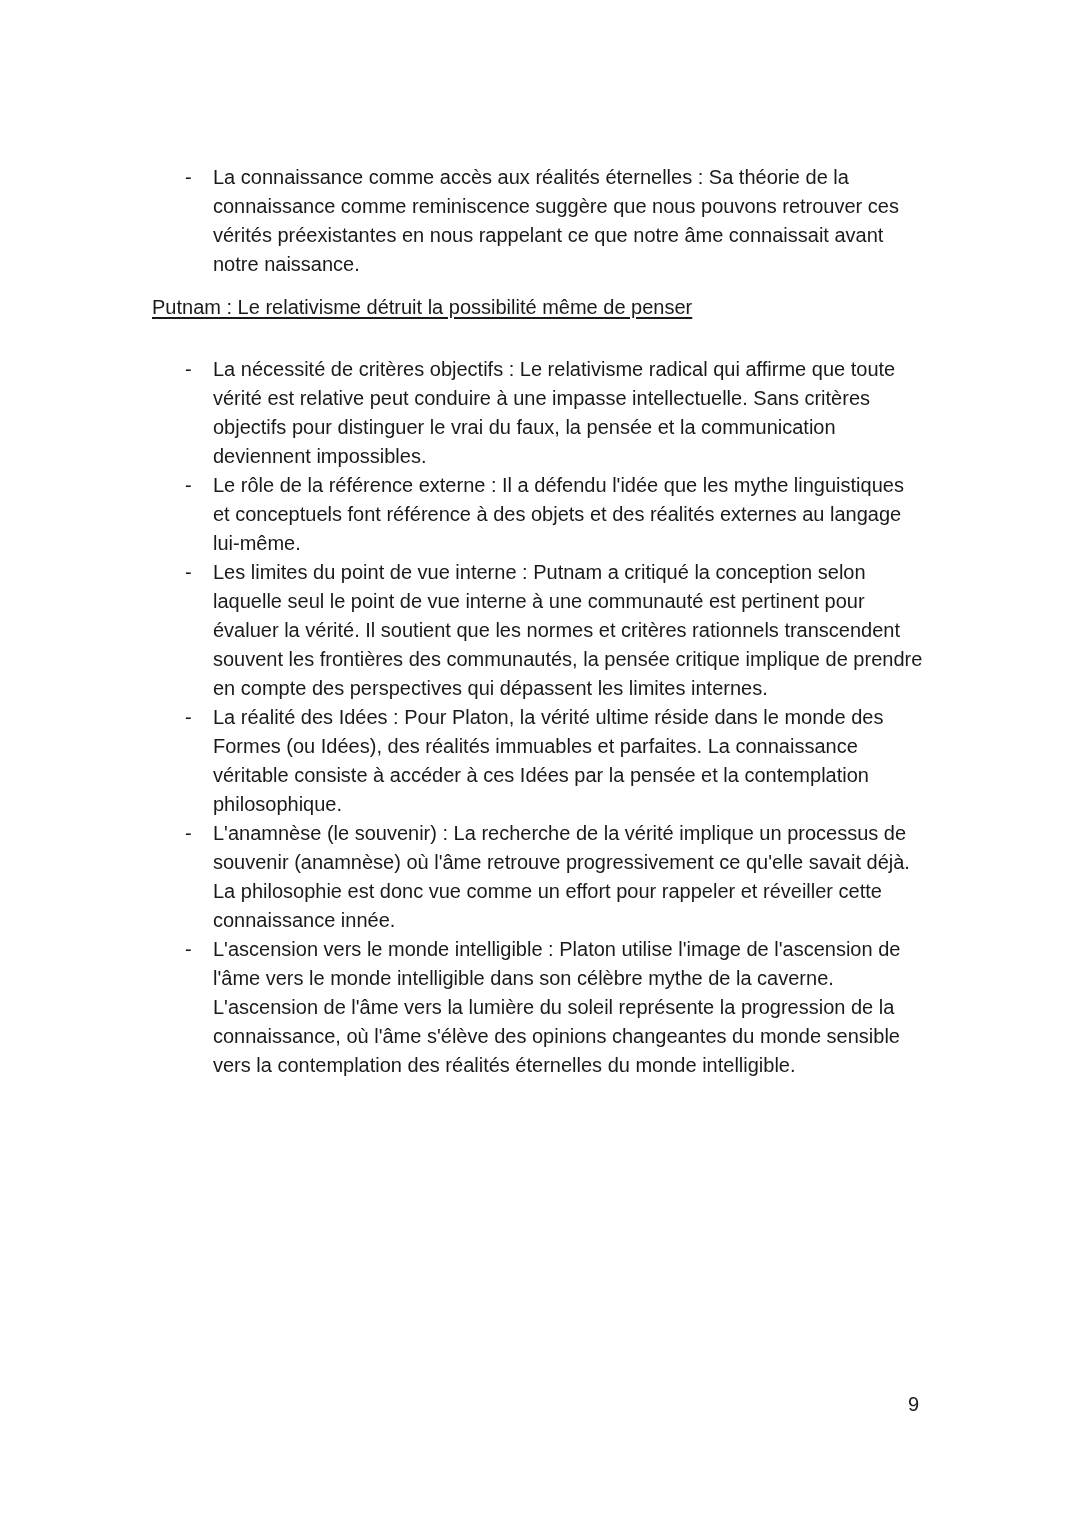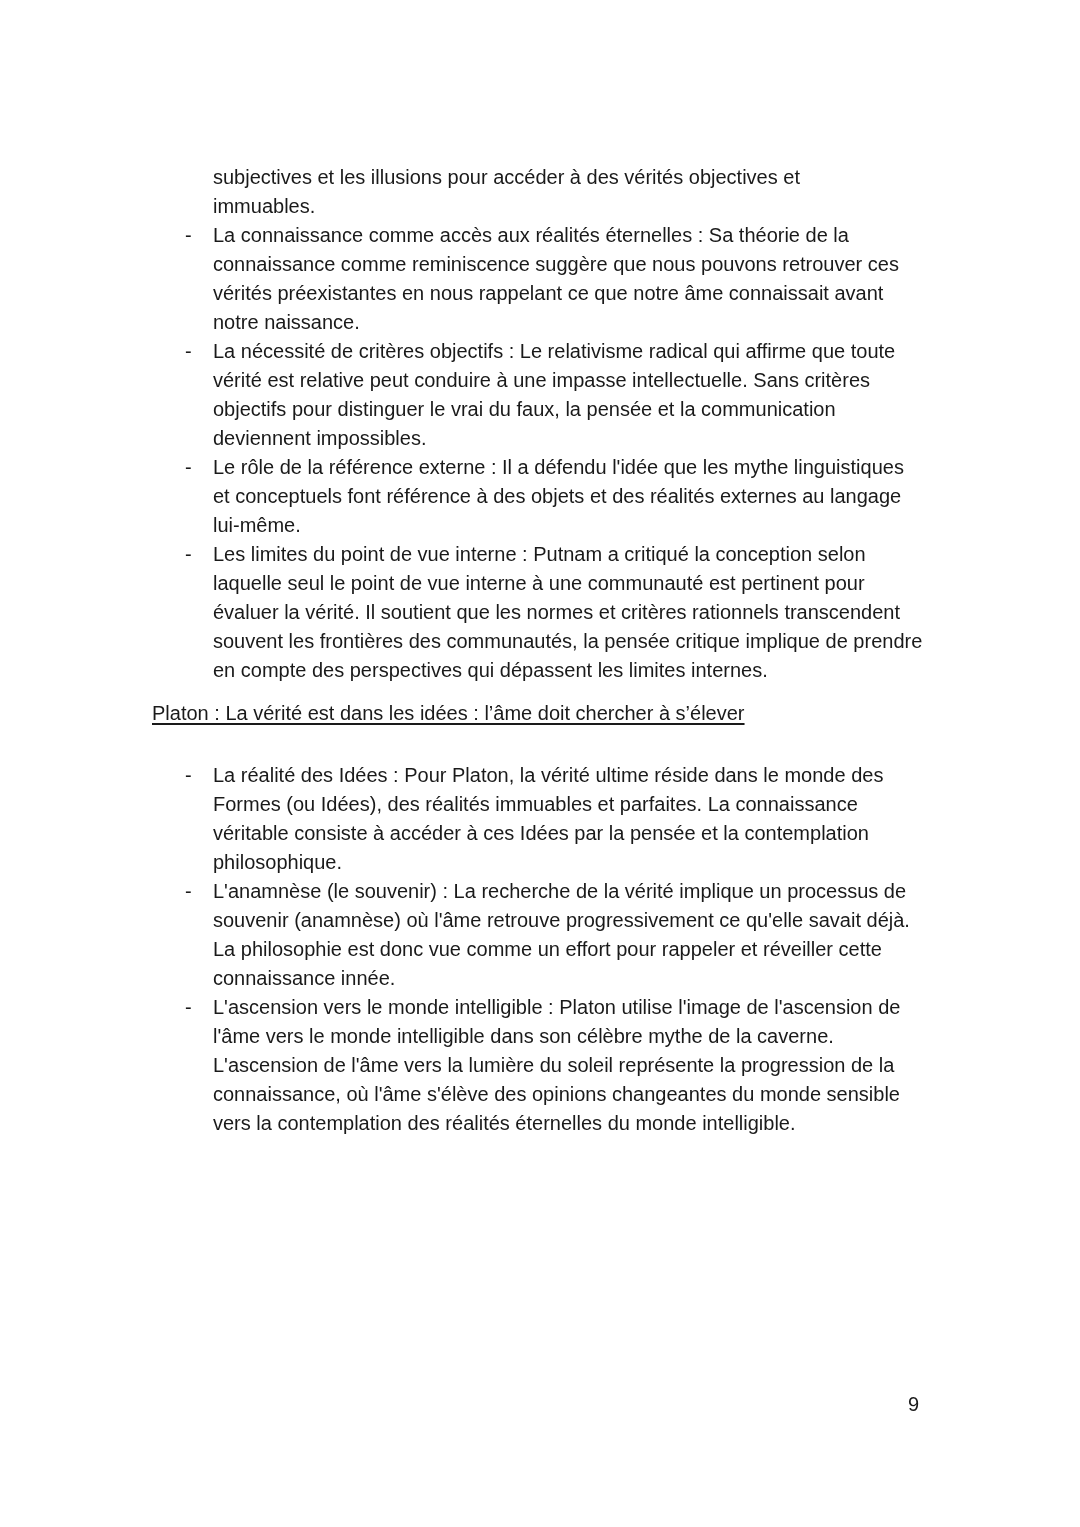--- a/index.html
+++ b/index.html
@@ -51,49 +51,45 @@
     top: 1390px;
     left: 908px;
   }
 </style>
 </head>
 <body>
 
 <div class="page">
   <div class="content">
 
-    <div class="continuation">
-      <div>subjectives et les illusions pour accéder à des vérités objectives et</div>
-      <div>immuables.</div>
-    </div>
 
     <ul class="bullets">
       <li>
         <span class="dash">-</span>
         <span class="btext">La connaissance comme accès aux réalités éternelles : Sa théorie de la connaissance comme reminiscence suggère que nous pouvons retrouver ces vérités préexistantes en nous rappelant ce que notre âme connaissait avant notre naissance.</span>
       </li>
     </ul>
 
+    <h2 class="heading">Putnam : Le relativisme détruit la possibilité même de penser</h2>
 
     <ul class="bullets">
       <li>
         <span class="dash">-</span>
         <span class="btext">La nécessité de critères objectifs : Le relativisme radical qui affirme que toute vérité est relative peut conduire à une impasse intellectuelle. Sans critères objectifs pour distinguer le vrai du faux, la pensée et la communication deviennent impossibles.</span>
       </li>
       <li>
         <span class="dash">-</span>
         <span class="btext">Le rôle de la référence externe : Il a défendu l'idée que les mythe linguistiques et conceptuels font référence à des objets et des réalités externes au langage lui-même.</span>
       </li>
       <li>
         <span class="dash">-</span>
         <span class="btext">Les limites du point de vue interne : Putnam a critiqué la conception selon laquelle seul le point de vue interne à une communauté est pertinent pour évaluer la vérité. Il soutient que les normes et critères rationnels transcendent souvent les frontières des communautés, la pensée critique implique de prendre en compte des perspectives qui dépassent les limites internes.</span>
       </li>
     </ul>
 
-    <h2 class="heading">Platon : La vérité est dans les idées : l’âme doit chercher à s’élever</h2>
 
     <ul class="bullets">
       <li>
         <span class="dash">-</span>
         <span class="btext">La réalité des Idées : Pour Platon, la vérité ultime réside dans le monde des Formes (ou Idées), des réalités immuables et parfaites. La connaissance véritable consiste à accéder à ces Idées par la pensée et la contemplation philosophique.</span>
       </li>
       <li>
         <span class="dash">-</span>
         <span class="btext">L'anamnèse (le souvenir) : La recherche de la vérité implique un processus de souvenir (anamnèse) où l'âme retrouve progressivement ce qu'elle savait déjà. La philosophie est donc vue comme un effort pour rappeler et réveiller cette connaissance innée.</span>
       </li>

